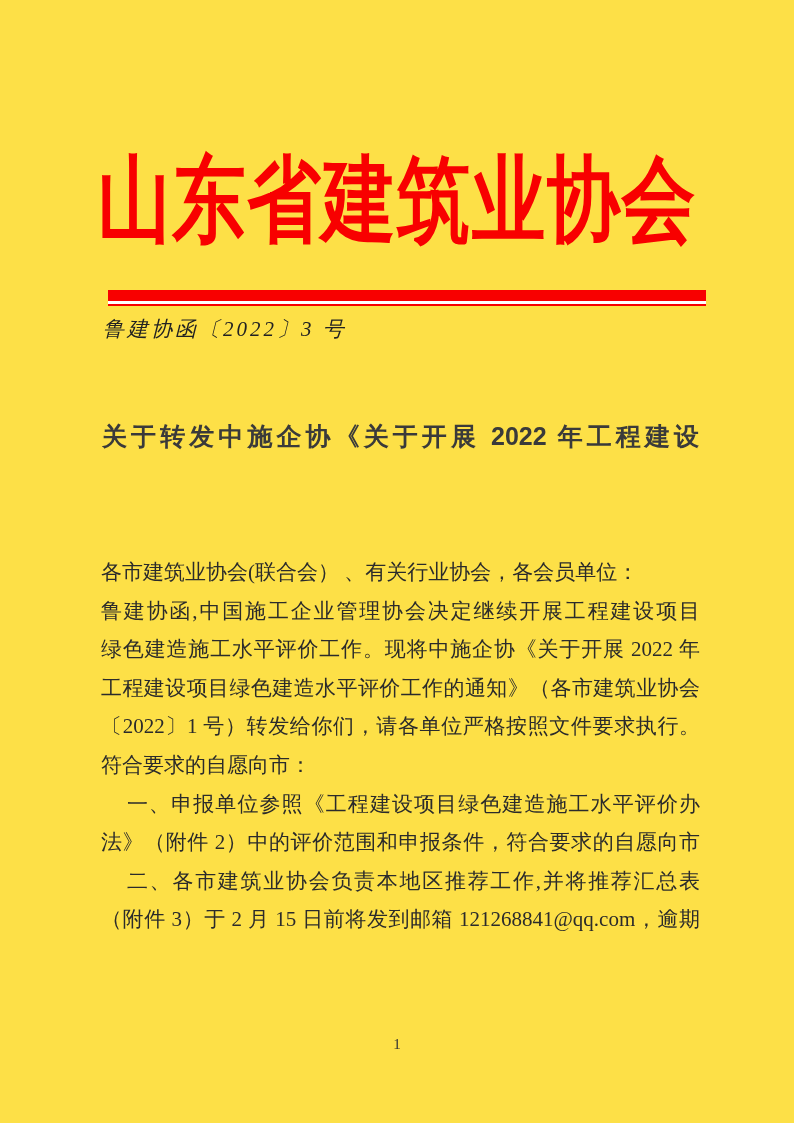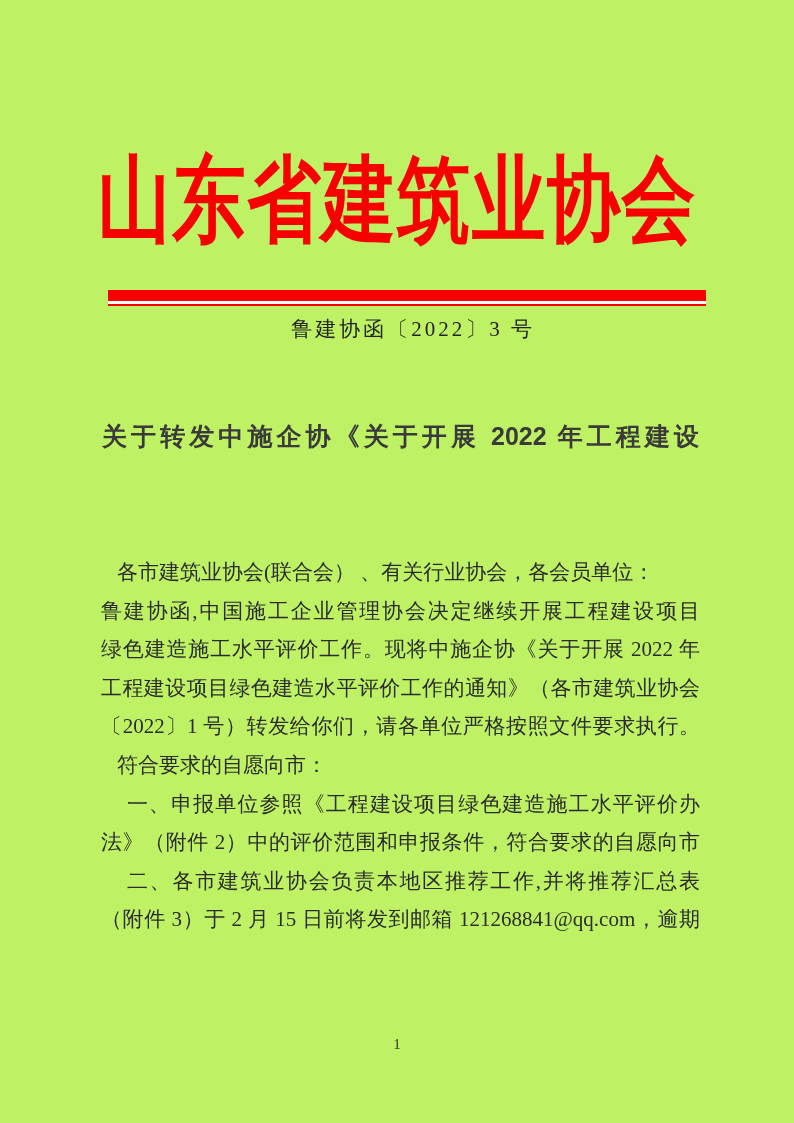--- a/index.html
+++ b/index.html
@@ -1,20 +1,20 @@
 <!DOCTYPE html>
 <html lang="zh"><head>
 <meta charset="utf-8">
 <style>
   html,body { margin:0; padding:0; background:#ffffff; }
   .page {
     position:relative;
     width:794px; height:1123px;
     margin:0 auto;
-    background:#bef264;
+    background:#fde047;
     overflow:hidden;
     font-family:"Liberation Serif", serif;
   }
   
   .org-title {
     position:absolute; top:144px; left:0; width:794px;
     text-align:center; line-height:112px;
   }
   .org-title .stretch {
     display:inline-block;
@@ -31,25 +31,26 @@
     position:absolute; left:108px; top:290px; width:598px;
     height:3px;
     border-top:11px solid #f80000;
     border-bottom:2px solid #f80000;
     background:#ffffff;
     box-sizing:content-box;
   }
   
   .doc-number {
     position:absolute; top:314px; left:103px; width:620px;
-    text-align:center;
+    text-align:left;
     font-size:21px; letter-spacing:3px;
     color:#222222;
     line-height:30px;
     white-space:nowrap;
+    font-style:italic;
   }
   
   .doc-title {
     position:absolute; top:413px; left:102px; width:597px;
     font-size:25px; line-height:47px;
     font-weight:600; color:#3a3a3a;
     font-family:"Liberation Sans", sans-serif;
   }
   .doc-title .tl {
     text-align:justify;
@@ -63,21 +64,21 @@
     font-size:21px; line-height:38.6px;
     color:#2b2b2b;
     font-family:"Liberation Serif", serif;
   }
   .bl {
     height:38.6px; overflow:hidden;
     text-align:justify;
     text-align-last:justify;
     white-space:nowrap;
   }
-  .bl.short { text-align-last:left;margin-left:16px; }
+  .bl.short { text-align-last:left; }
   .bl.ind   { text-indent:26px; }
   
   .page-num {
     position:absolute; top:1036px; left:0; width:794px;
     text-align:center;
     font-size:15px; color:#333333;
     font-family:"Liberation Serif", serif;
   }
 </style>
 </head>

